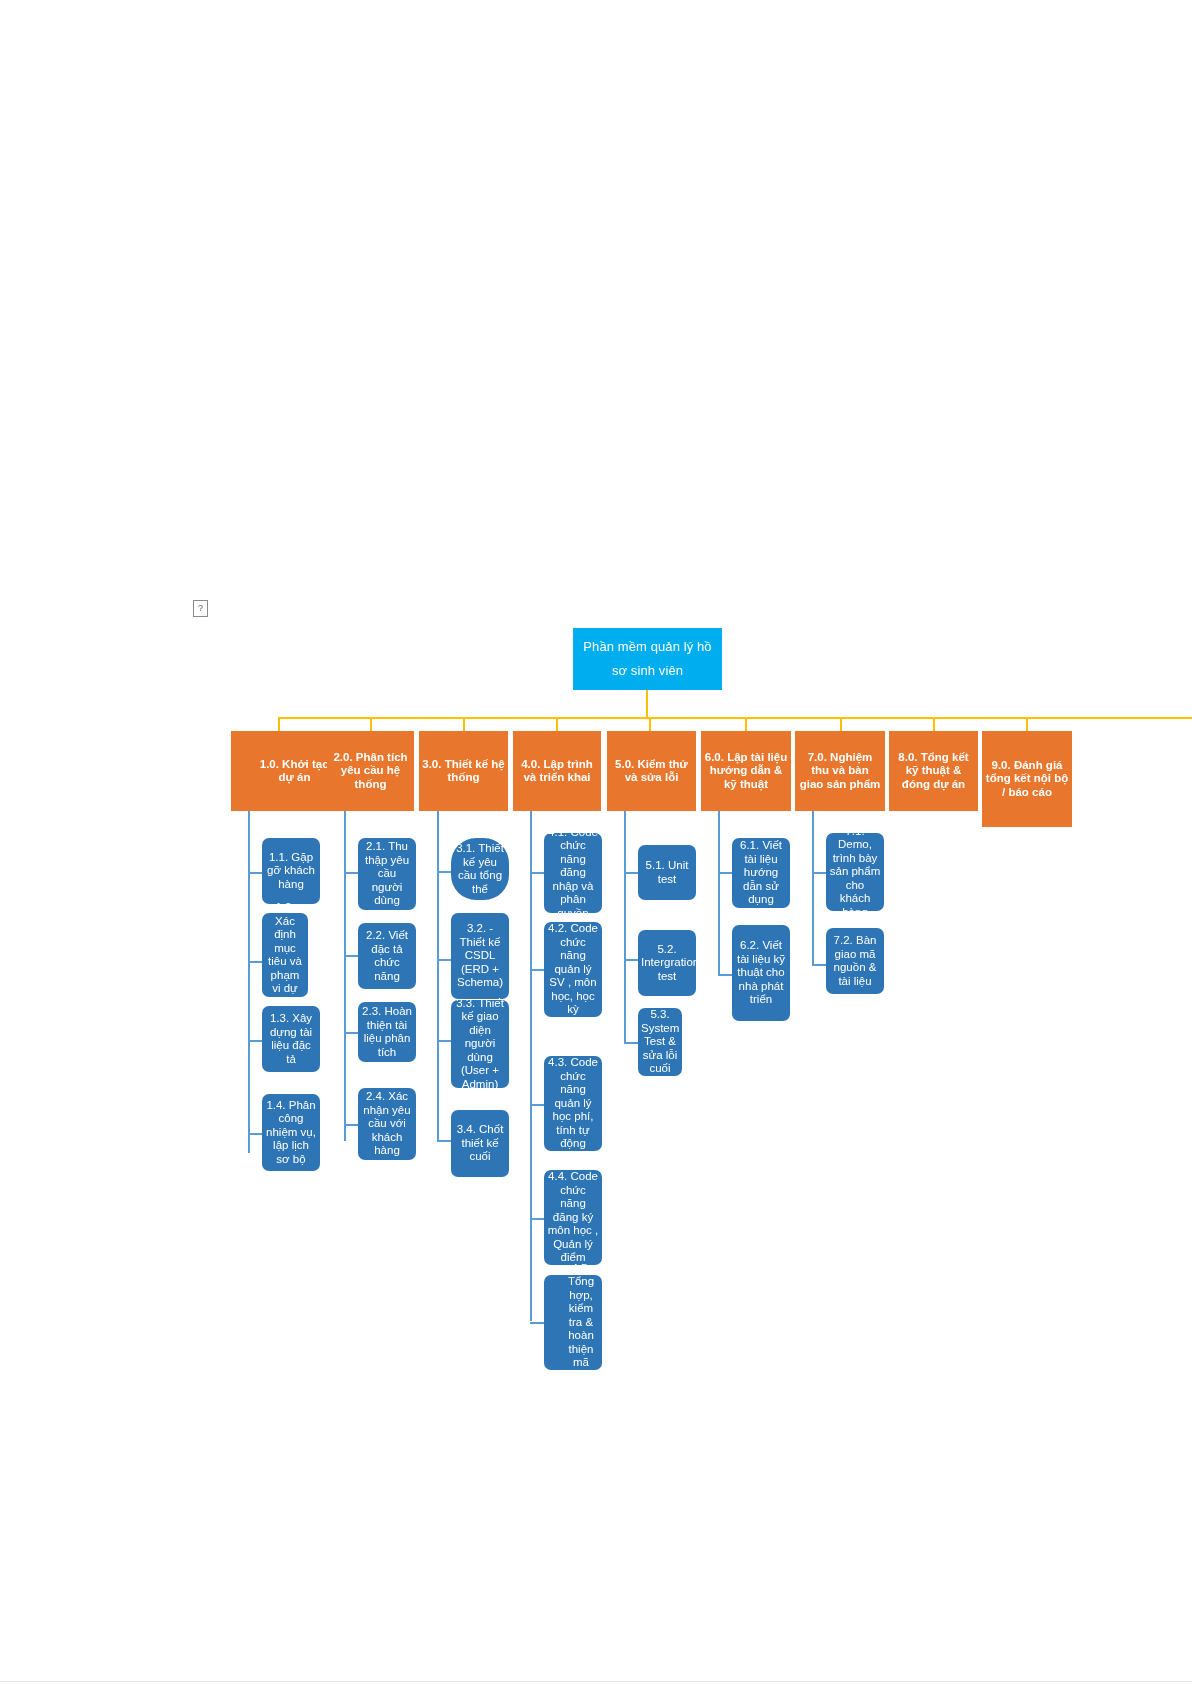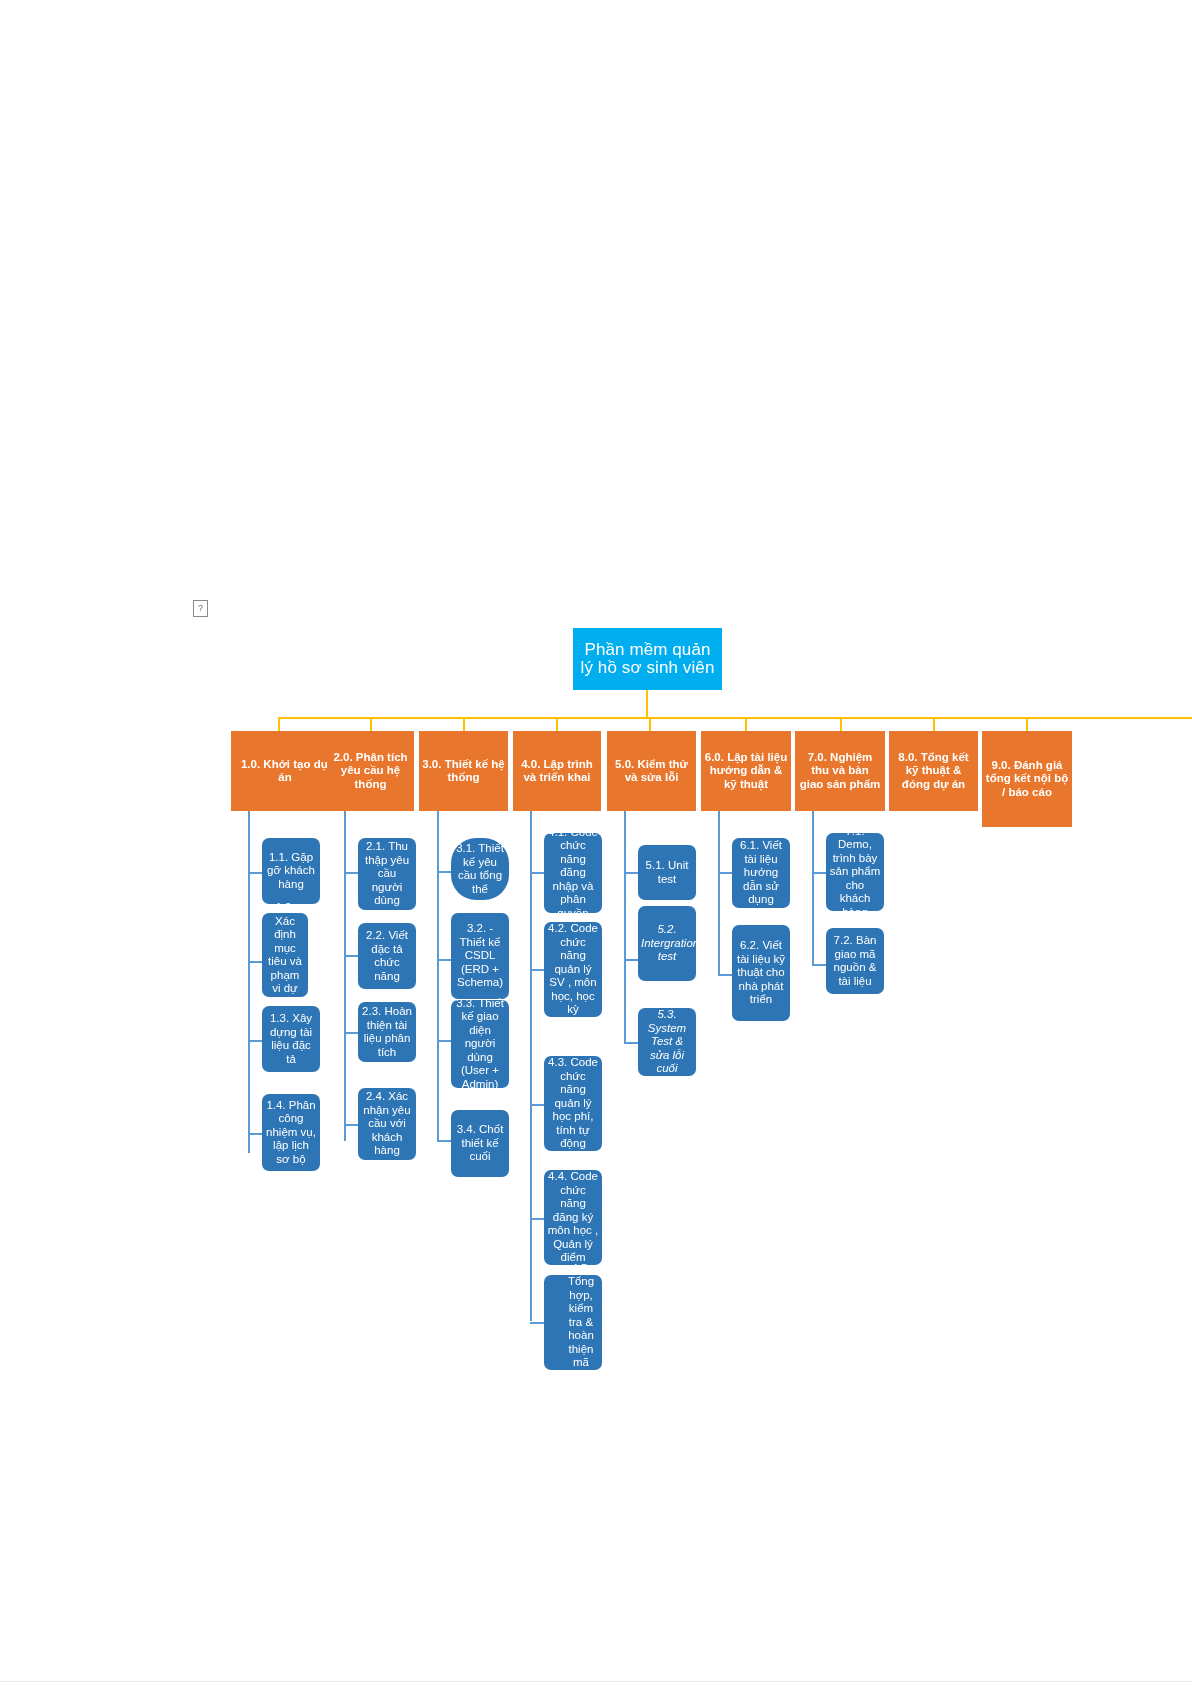--- a/index.html
+++ b/index.html
@@ -72,22 +72,22 @@
   }
   .node span {
     display: block;
     width: 100%;
     padding: 0 3px;
     box-sizing: border-box;
   }
 
   .node-root {
     background: #00AEEF;
-    font-size: 17px;
-    line-height: 18px;
+    font-size: 13px;
+    line-height: 24px;
     letter-spacing: 0.1px;
   }
 
   .node-l1 {
     background: #E8762C;
     font-size: 11.5px;
     line-height: 13.5px;
     font-weight: bold;
   }
 
@@ -128,21 +128,21 @@
     <div class="conn conn-v-orange" style="left:278px; top:717px; height:14px;"></div>
     <div class="conn conn-v-orange" style="left:370px; top:717px; height:14px;"></div>
     <div class="conn conn-v-orange" style="left:463px; top:717px; height:14px;"></div>
     <div class="conn conn-v-orange" style="left:556px; top:717px; height:14px;"></div>
     <div class="conn conn-v-orange" style="left:649px; top:717px; height:14px;"></div>
     <div class="conn conn-v-orange" style="left:745px; top:717px; height:14px;"></div>
     <div class="conn conn-v-orange" style="left:840px; top:717px; height:14px;"></div>
     <div class="conn conn-v-orange" style="left:933px; top:717px; height:14px;"></div>
     <div class="conn conn-v-orange" style="left:1026px; top:717px; height:14px;"></div>
 
-    <div class="node node-l1" style="left:231px; top:731px; width:108px; height:80px;">
+    <div class="node node-l1" style="left:231px; top:731px; width:108px; height:80px;padding-left:19px;">
       <span>1.0. Khởi tạo dự án</span>
     </div>
     <div class="node node-l1" style="left:327px; top:731px; width:87px; height:80px;">
       <span>2.0. Phân tích yêu cầu hệ thống</span>
     </div>
     <div class="node node-l1" style="left:419px; top:731px; width:89px; height:80px;">
       <span>3.0. Thiết kế hệ thống</span>
     </div>
     <div class="node node-l1" style="left:513px; top:731px; width:88px; height:80px;">
       <span>4.0. Lập trình và triển khai</span>
@@ -244,24 +244,24 @@
     </div>
 
     <div class="conn conn-v-blue" style="left:624px; top:811px; height:232px;"></div>
     <div class="conn conn-h-blue" style="left:624px; top:872px; width:14px;"></div>
     <div class="conn conn-h-blue" style="left:624px; top:959px; width:14px;"></div>
     <div class="conn conn-h-blue" style="left:624px; top:1042px; width:14px;"></div>
 
     <div class="node node-l2" style="left:638px; top:845px; width:58px; height:55px;">
       <span>5.1. Unit test</span>
     </div>
-    <div class="node node-l2" style="left:638px; top:906px; width:58px; height:75px;font-style:italic;">
+    <div class="node node-l2" style="left:638px; top:930px; width:58px; height:66px;">
       <span>5.2. Intergration test</span>
     </div>
-    <div class="node node-l2" style="left:638px; top:1008px; width:58px; height:68px;font-style:italic;">
+    <div class="node node-l2" style="left:638px; top:1008px; width:44px; height:68px;">
       <span>5.3. System Test &amp; sửa lỗi cuối</span>
     </div>
 
     <div class="conn conn-v-blue" style="left:718px; top:811px; height:165px;"></div>
     <div class="conn conn-h-blue" style="left:718px; top:872px; width:14px;"></div>
     <div class="conn conn-h-blue" style="left:718px; top:974px; width:14px;"></div>
 
     <div class="node node-l2" style="left:732px; top:838px; width:58px; height:70px;">
       <span>6.1. Viết tài liệu hướng dẫn sử dụng</span>
     </div>

